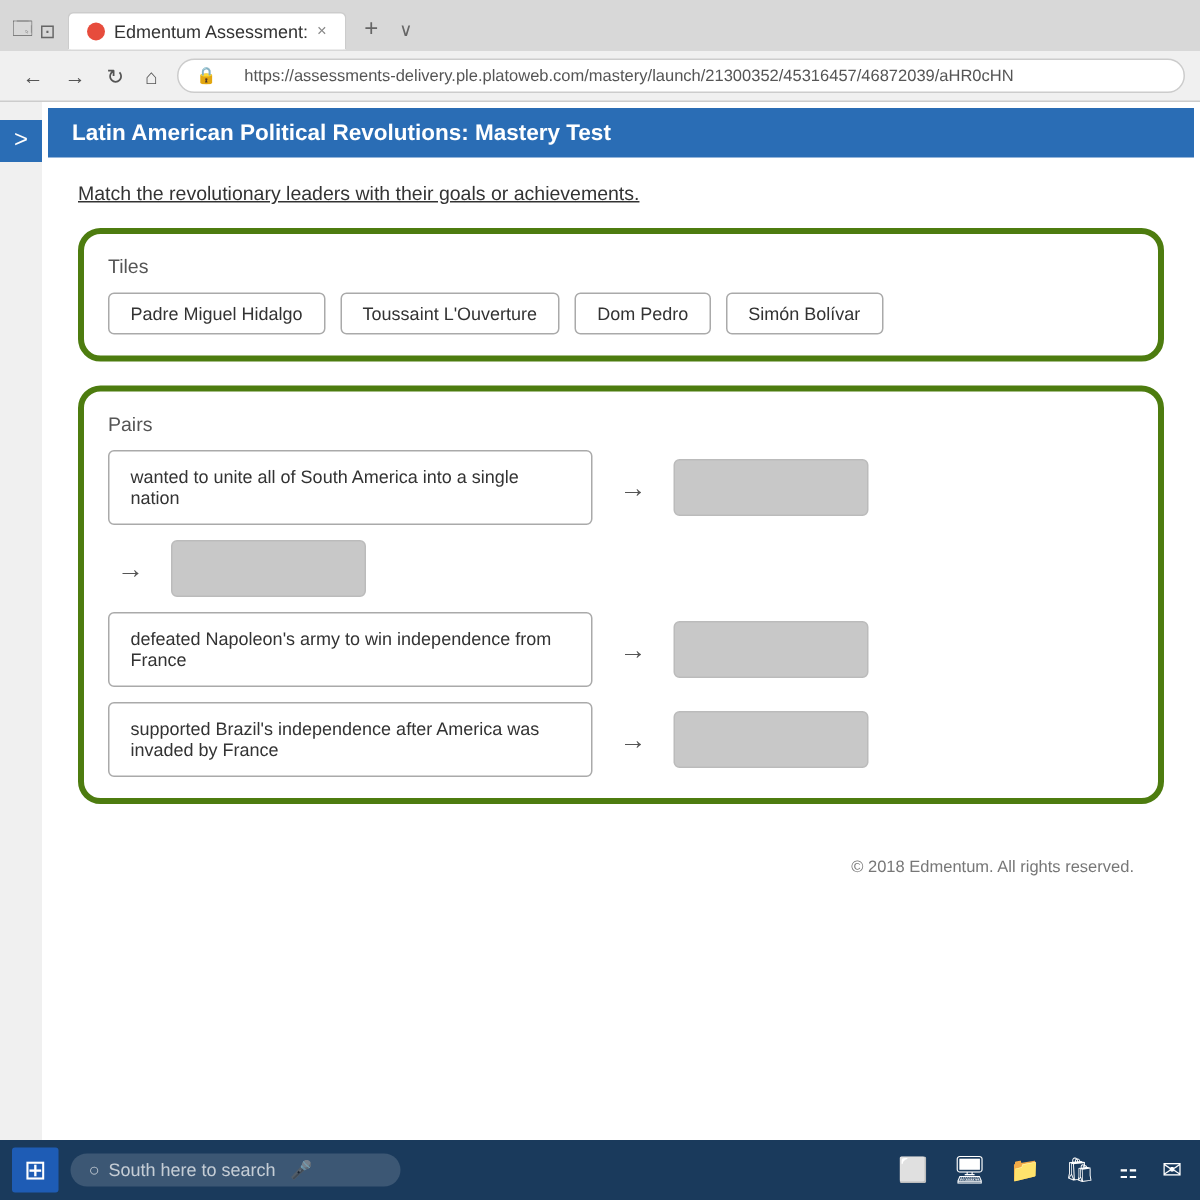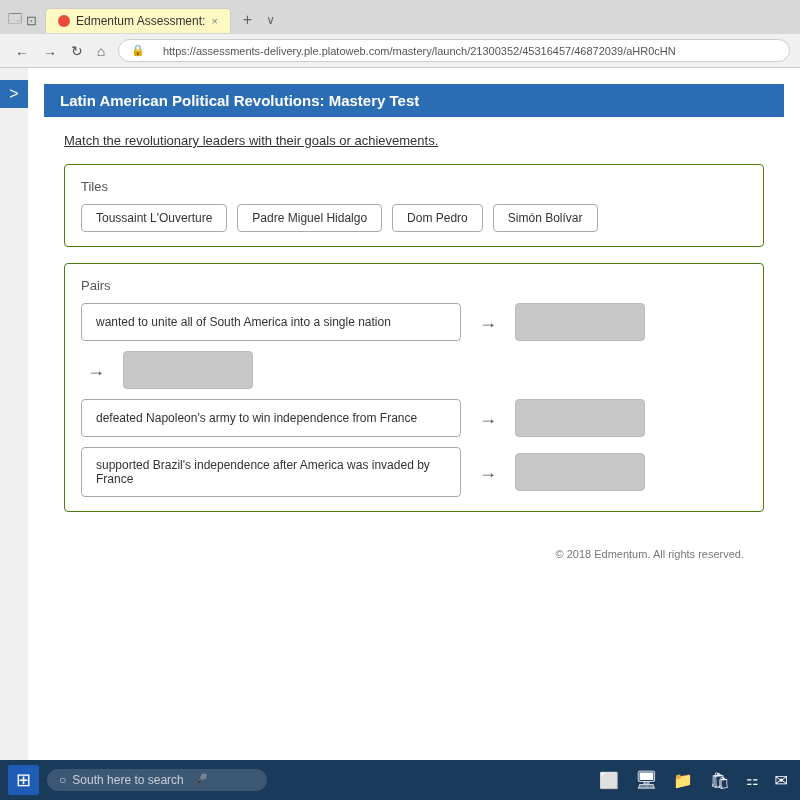--- a/index.html
+++ b/index.html
@@ -14,21 +14,21 @@
 
     .tab-bar {
       display: flex;
       align-items: center;
       background: #d8d8d8;
       padding: 6px 8px 0 8px;
       gap: 4px;
     }
 
     .tab-active {
-      background: #fef9c3;
+      background: #ffffff;
       border: 1px solid #ccc;
       border-bottom: none;
       border-radius: 4px 4px 0 0;
       padding: 5px 12px;
       font-size: 12px;
       display: flex;
       align-items: center;
       gap: 6px;
       color: #333;
     }
@@ -105,21 +105,21 @@
       align-items: center;
       justify-content: center;
       font-size: 16px;
       cursor: pointer;
       margin: 4px 0;
     }
 
     
     .main-content {
       background: white;
-      margin: 16px;
+      margin: 4px;
       padding: 0;
       height: calc(800px - 100px);
       overflow-y: auto;
     }
 
     .page-title-bar {
       background: #2a6db5;
       color: white;
       padding: 8px 16px;
       font-size: 15px;
@@ -132,22 +132,22 @@
 
     .instruction-text {
       font-size: 13px;
       color: #333;
       margin-bottom: 16px;
       text-decoration: underline;
     }
 
     
     .section-box {
-      border: 1px solid #4d7c0f;
-      border-radius: 4px;
+      border: 4px solid #4d7c0f;
+      border-radius: 15px;
       padding: 14px 16px;
       margin-bottom: 16px;
       background: white;
     }
 
     .section-label {
       font-size: 13px;
       color: #555;
       margin-bottom: 10px;
     }
@@ -181,21 +181,21 @@
       gap: 12px;
     }
 
     .pair-clue {
       border: 1px solid #aaa;
       border-radius: 4px;
       padding: 10px 14px;
       font-size: 12px;
       color: #333;
       background: white;
-      width: 380px;
+      width: 323px;
       min-height: 38px;
       display: flex;
       align-items: center;
     }
 
     .pair-arrow {
       font-size: 18px;
       color: #555;
       flex-shrink: 0;
       width: 30px;
@@ -319,24 +319,24 @@
         <span>Latin American Political Revolutions: Mastery Test</span>
       </div>
 
       <div class="content-area">
         <p class="instruction-text">Match the revolutionary leaders with their goals or achievements.</p>
 
         <div class="section-box">
           <div class="section-label">Tiles</div>
           <div class="tiles-container">
             <div class="tile">
+              <span>Padre Miguel Hidalgo</span>
+            </div>
+            <div class="tile">
               <span>Toussaint L'Ouverture</span>
-            </div>
-            <div class="tile">
-              <span>Padre Miguel Hidalgo</span>
             </div>
             <div class="tile">
               <span>Dom Pedro</span>
             </div>
             <div class="tile">
               <span>Simón Bolívar</span>
             </div>
           </div>
         </div>
 

